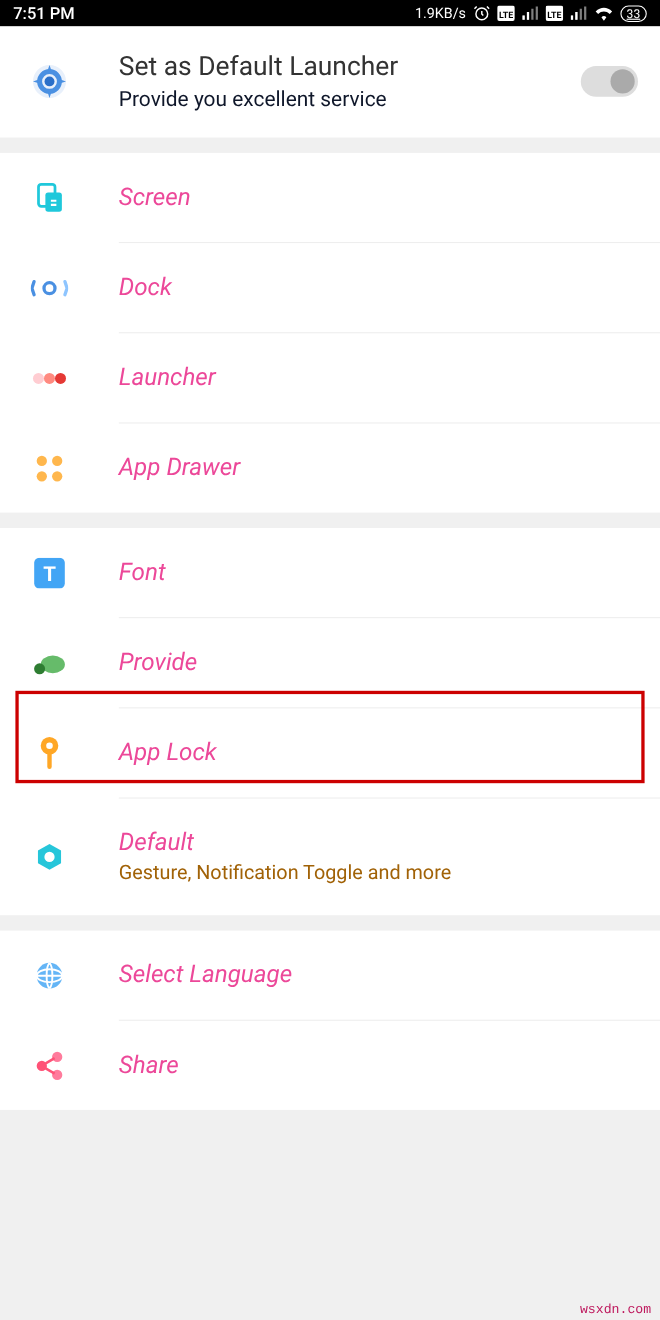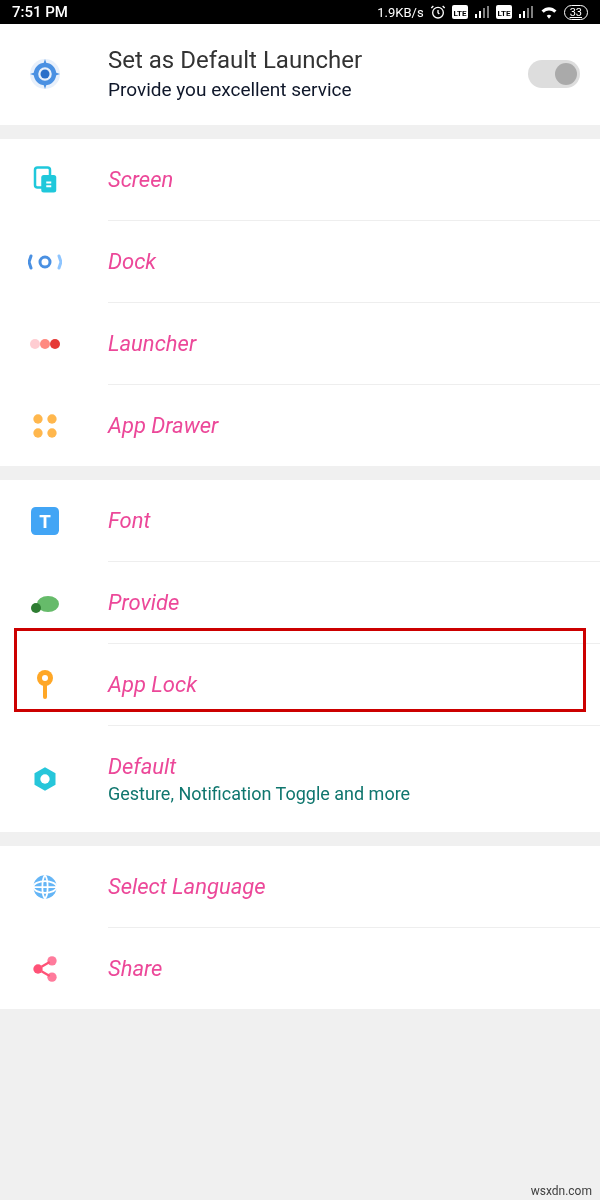--- a/index.html
+++ b/index.html
@@ -18,25 +18,25 @@
     .header-text { flex: 1; }
     .header-title { font-size: 24px; color: #333; margin-bottom: 4px; }
     .header-sub { font-size: 19px; color: #0f172a; }
     .toggle { width: 52px; height: 28px; background: #ddd; border-radius: 14px; position: relative; }
     .toggle::after { content: ''; position: absolute; right: 3px; top: 3px; width: 22px; height: 22px; background: #aaa; border-radius: 50%; }
     .row-wrap { display: flex; align-items: center; padding-left: 26px; }
     .row-wrap .icon-slot { width: 38px; display: flex; justify-content: center; margin-right: 44px; }
     .row-inner { flex: 1; border-bottom: 1px solid #eee; padding: 28px 0; }
     .row-inner.last { border-bottom: none; }
     .row-title { font-size: 22px; color: #ec4899; font-style: italic; }
-    .row-sub { font-size: 18px; color: #0f766e; margin-top: 4px; }
+    .row-sub { font-size: 18px; color: #a16207; margin-top: 4px; }
     
     .highlight-box { position: absolute; left: 14px; right: 14px; top: 628px; height: 84px; border: 3px solid #c00; pointer-events: none; z-index: 5; }
     
-    .watermark { position: absolute; right: 8px; bottom: 2px; font-size: 12px; color: #404040; }
+    .watermark { position: absolute; right: 8px; bottom: 2px; font-size: 12px; color: #be185d; font-family: Liberation Mono, monospace; }
     
     svg { display: block; }
   </style>
 </head>
 <body>
 
 <div class="status-bar">
   <span class="status-left">7:51 PM</span>
   <span class="status-right">
     <span>1.9KB/s</span>

